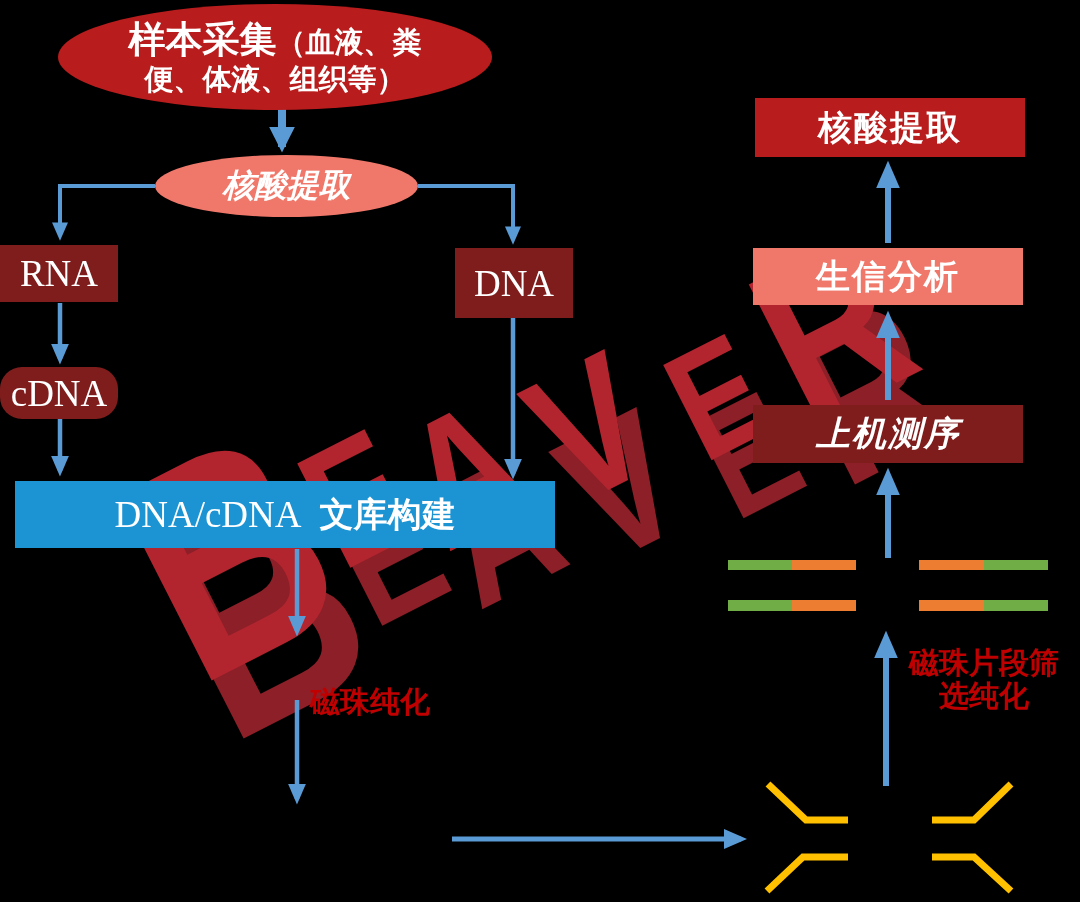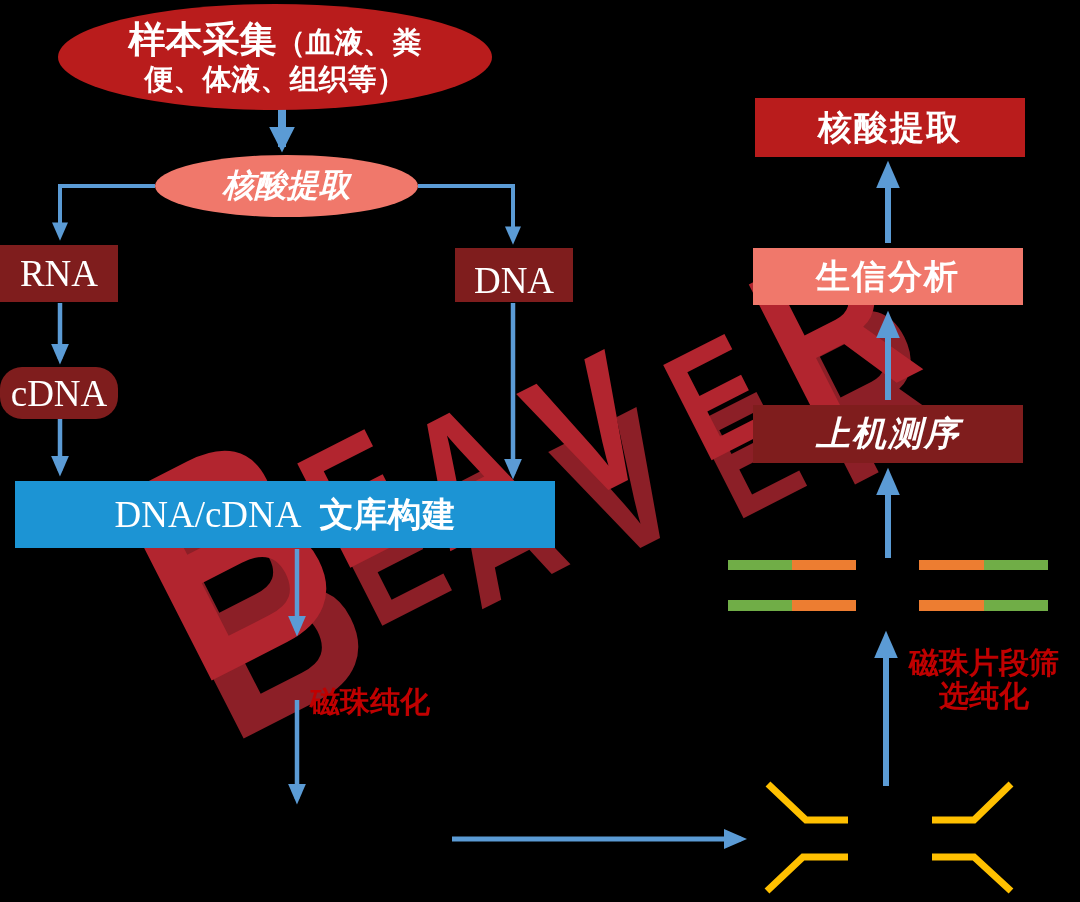--- a/index.html
+++ b/index.html
@@ -105,21 +105,21 @@
   </div>
 
   <div class="node green" style="left:0px;top:245px;width:118px;height:57px;">
     <span class="serif latin-label">RNA</span>
   </div>
 
   <div class="node green" style="left:0px;top:367px;width:118px;height:52px;border-radius:22px;">
     <span class="serif latin-label">cDNA</span>
   </div>
 
-  <div class="node green" style="left:455px;top:248px;width:118px;height:54px;align-items:flex-end;">
+  <div class="node green" style="left:455px;top:248px;width:118px;height:70px;">
     <span class="serif latin-label">DNA</span>
   </div>
 
   <div class="node blue" style="left:15px;top:481px;width:540px;height:67px;">
     <span class="serif library-en">DNA/cDNA</span>
     <span class="library-cn">文库构建</span>
   </div>
 
   <div class="node green" style="left:753px;top:405px;width:270px;height:58px;font-style:italic;">
     <span class="stage-label">上机测序</span>

